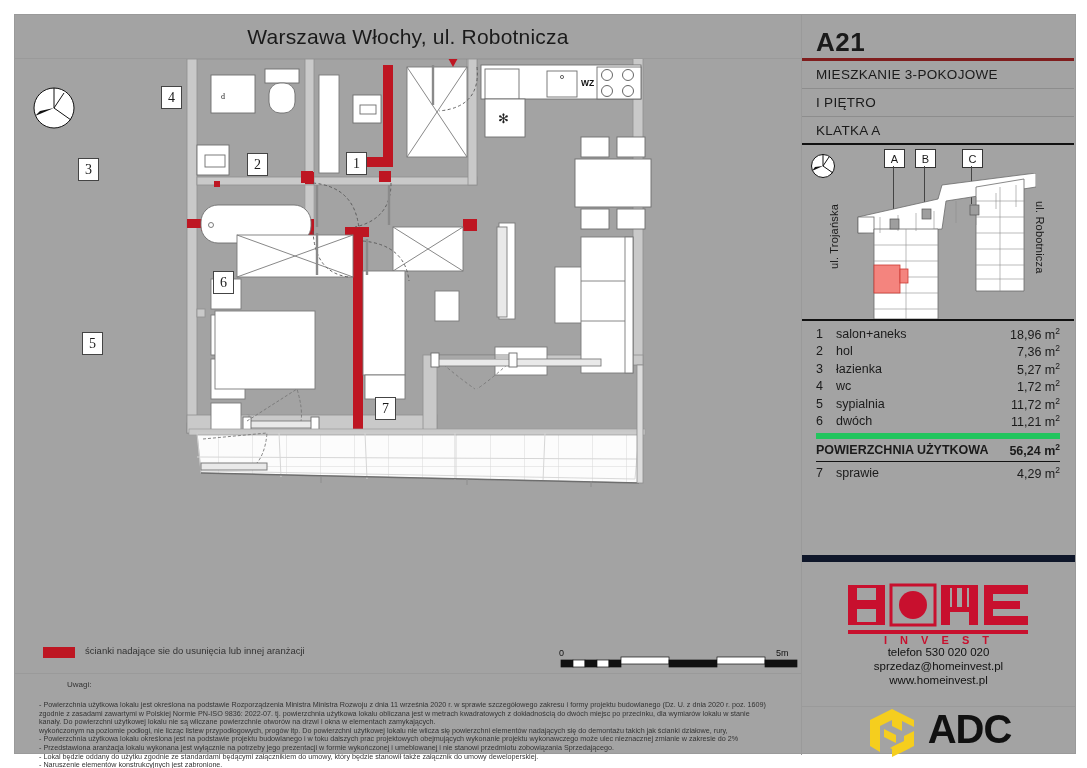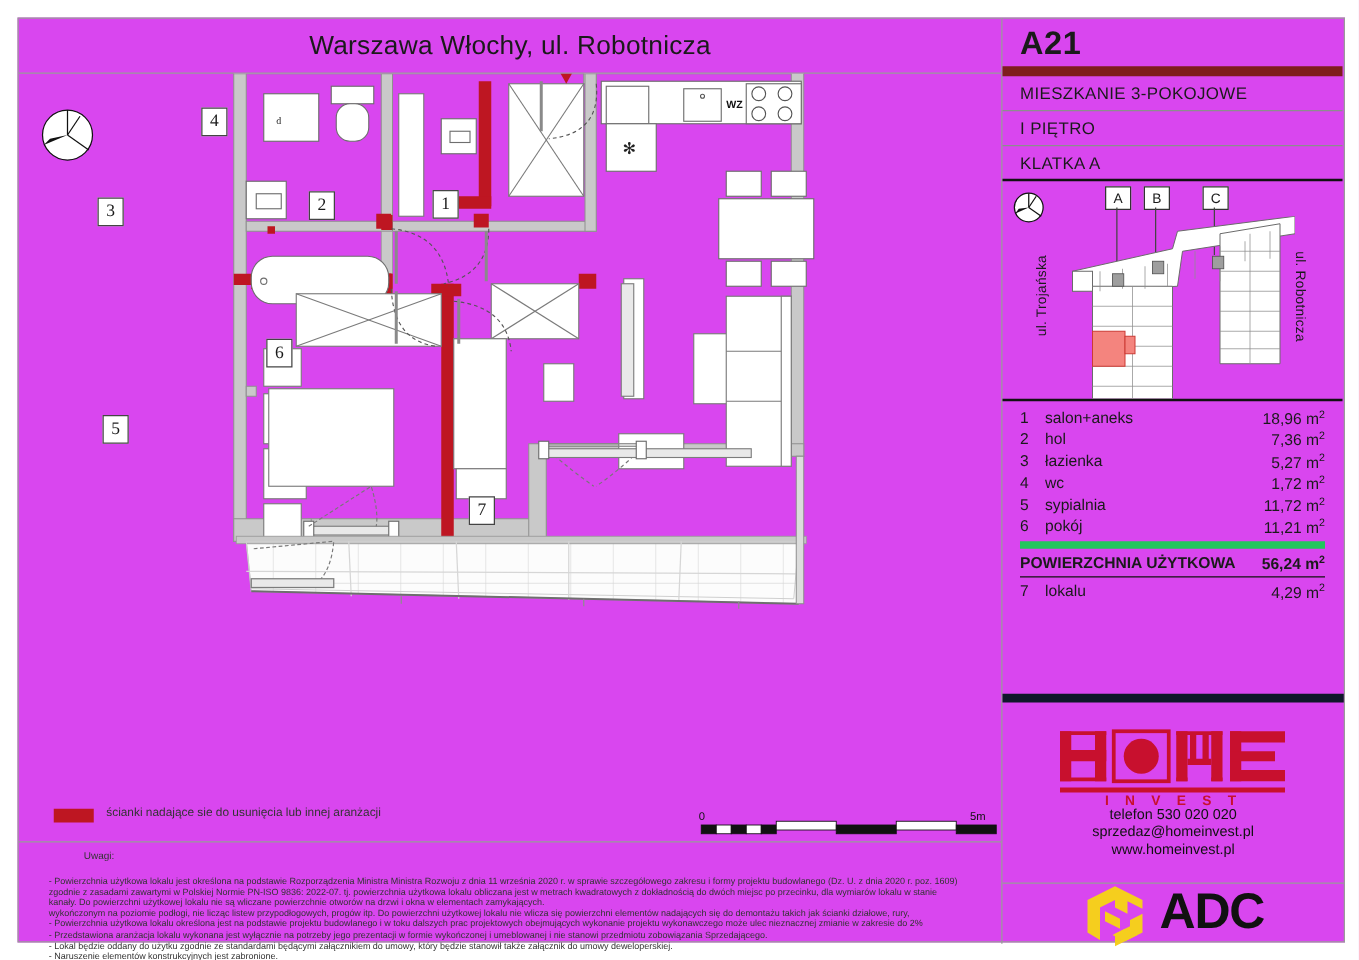--- a/index.html
+++ b/index.html
@@ -1,27 +1,27 @@
 <!DOCTYPE html>
 <html><head>
 <meta charset="utf-8">
 <style>
   html,body{margin:0;padding:0;background:#ffffff;}
   body{width:1087px;height:768px;font-family:"Liberation Sans",sans-serif;color:#1a1a1a;overflow:hidden;}
 
-  #sheet{position:absolute;left:14px;top:14px;width:1062px;height:740px;border:1px solid #9a9a9a;box-sizing:border-box;background:#d946ef;}
+  #sheet{position:absolute;left:14px;top:14px;width:1062px;height:740px;border:1px solid #9a9a9a;box-sizing:border-box;background:#a3a3a3;}
 
   
   #header-title{position:absolute;left:0;top:0;width:786px;height:44px;border-bottom:1px solid #9a9a9a;box-sizing:border-box;display:flex;align-items:center;justify-content:center;}
   #header-title span{font-size:21px;letter-spacing:.2px;}
 
   
   #info-col{position:absolute;left:786px;top:0;width:273px;height:740px;border-left:1px solid #9a9a9a;box-sizing:border-box;}
 
-  .unit-code{height:46px;display:flex;align-items:center;padding:0 12px 0 14px;box-sizing:border-box;border-bottom:8px solid #7f1d1d;}
+  .unit-code{height:46px;display:flex;align-items:flex-end;padding:0 12px 0 14px;box-sizing:border-box;border-bottom:3px solid #7f1d1d;}
   .unit-code span{font-size:26px;font-weight:bold;letter-spacing:.5px;}
 
   .meta-row{height:28px;display:flex;align-items:center;padding:0 14px;box-sizing:border-box;border-bottom:1px solid #8d8d8d;}
   .meta-row span{font-size:13.5px;letter-spacing:.3px;}
   .meta-row.thick{border-bottom:2px solid #111;}
 
   
   #keyplan{position:relative;height:176px;border-bottom:2px solid #111;box-sizing:border-box;}
   #kp-compass{position:absolute;left:8px;top:8px;width:26px;height:26px;}
   .kp-tag{position:absolute;width:19px;height:17px;border:1px solid #333;background:#fff;display:flex;align-items:center;justify-content:center;font-size:11px;}
@@ -459,32 +459,32 @@
         <div class="lg-name">wc</div>
         <div class="lg-val"><span>1,72</span> <span>m</span><span class="sup">2</span></div>
       </div>
       <div class="lg-row">
         <div class="lg-no">5</div>
         <div class="lg-name">sypialnia</div>
         <div class="lg-val"><span>11,72</span> <span>m</span><span class="sup">2</span></div>
       </div>
       <div class="lg-row">
         <div class="lg-no">6</div>
-        <div class="lg-name">pokój</div>
+        <div class="lg-name">dwóch</div>
         <div class="lg-val"><span>11,21</span> <span>m</span><span class="sup">2</span></div>
       </div>
 
       <div class="lg-row lg-sum">
         <div class="lg-name">POWIERZCHNIA UŻYTKOWA</div>
         <div class="lg-val"><span>56,24</span> <span>m</span><span class="sup">2</span></div>
       </div>
 
       <div class="lg-row lg-after">
         <div class="lg-no">7</div>
-        <div class="lg-name">lokalu</div>
+        <div class="lg-name">sprawie</div>
         <div class="lg-val"><span>4,29</span> <span>m</span><span class="sup">2</span></div>
       </div>
     </div>
 
     <div id="brand">
       <svg id="home-logo" viewBox="0 0 190 62">
         <g fill="#C8102E">
 
           <rect x="4" y="2" width="9" height="40"></rect>
             <rect x="32" y="2" width="9" height="40"></rect>

